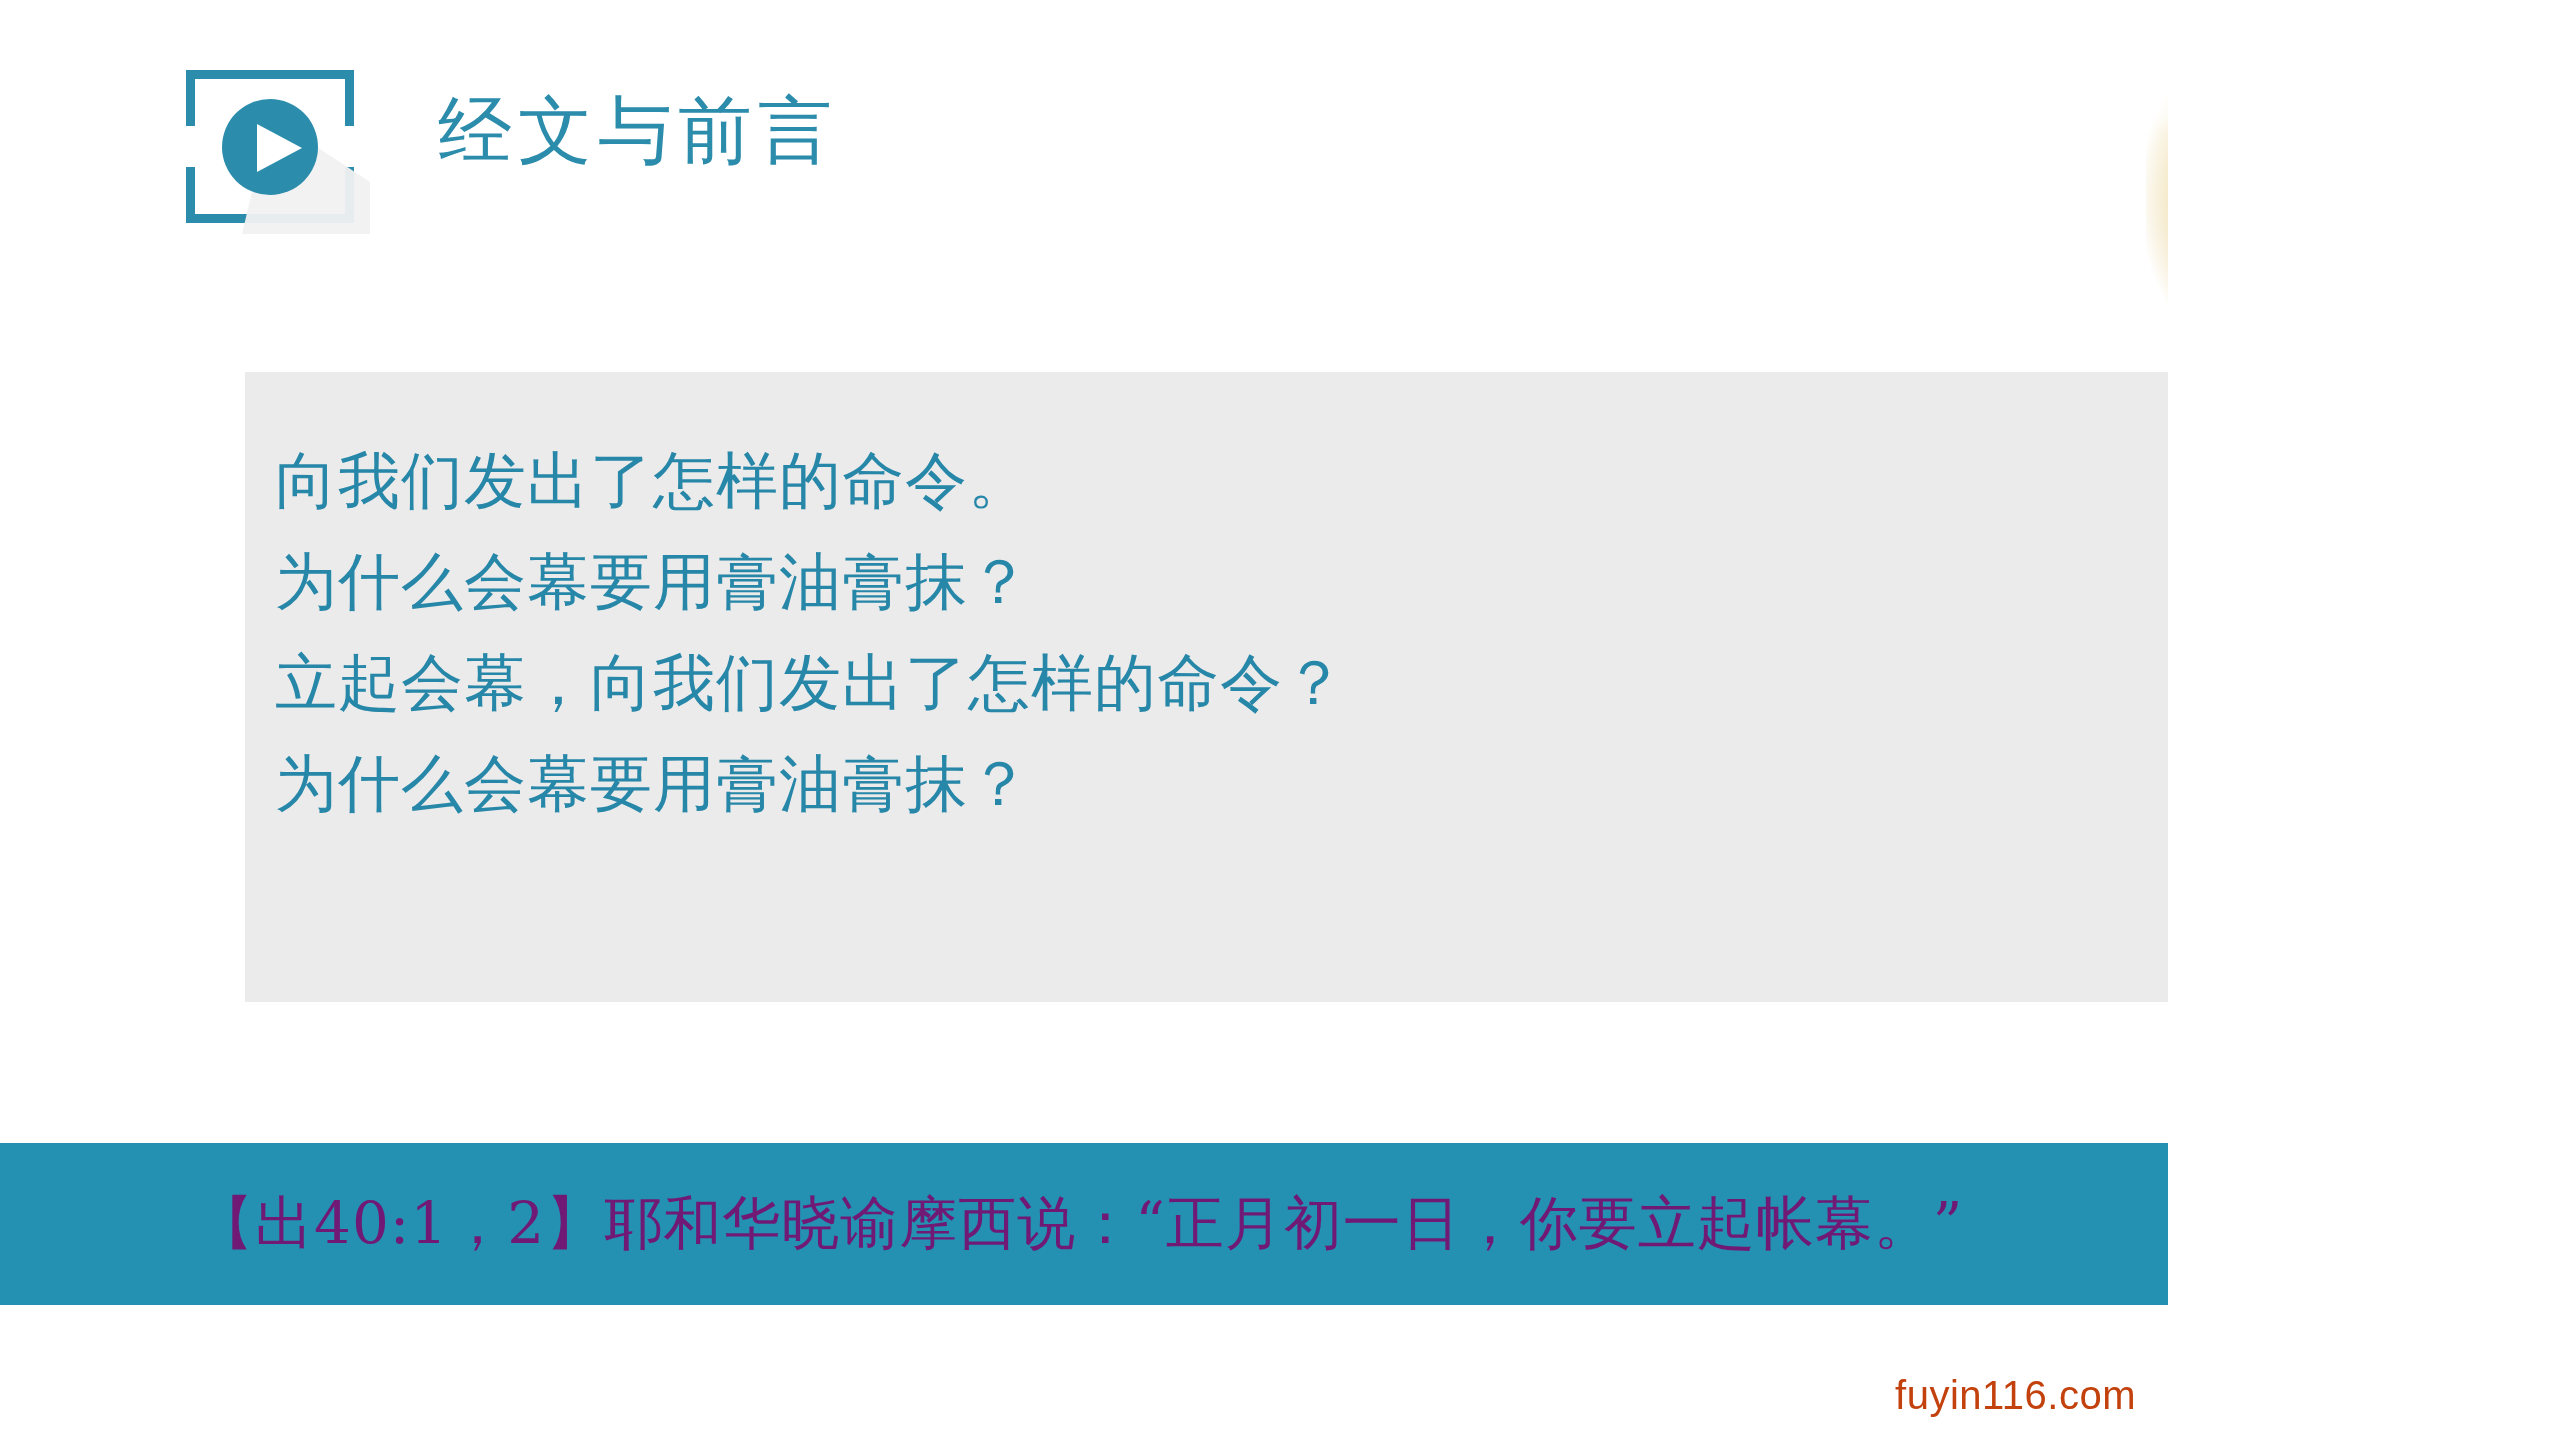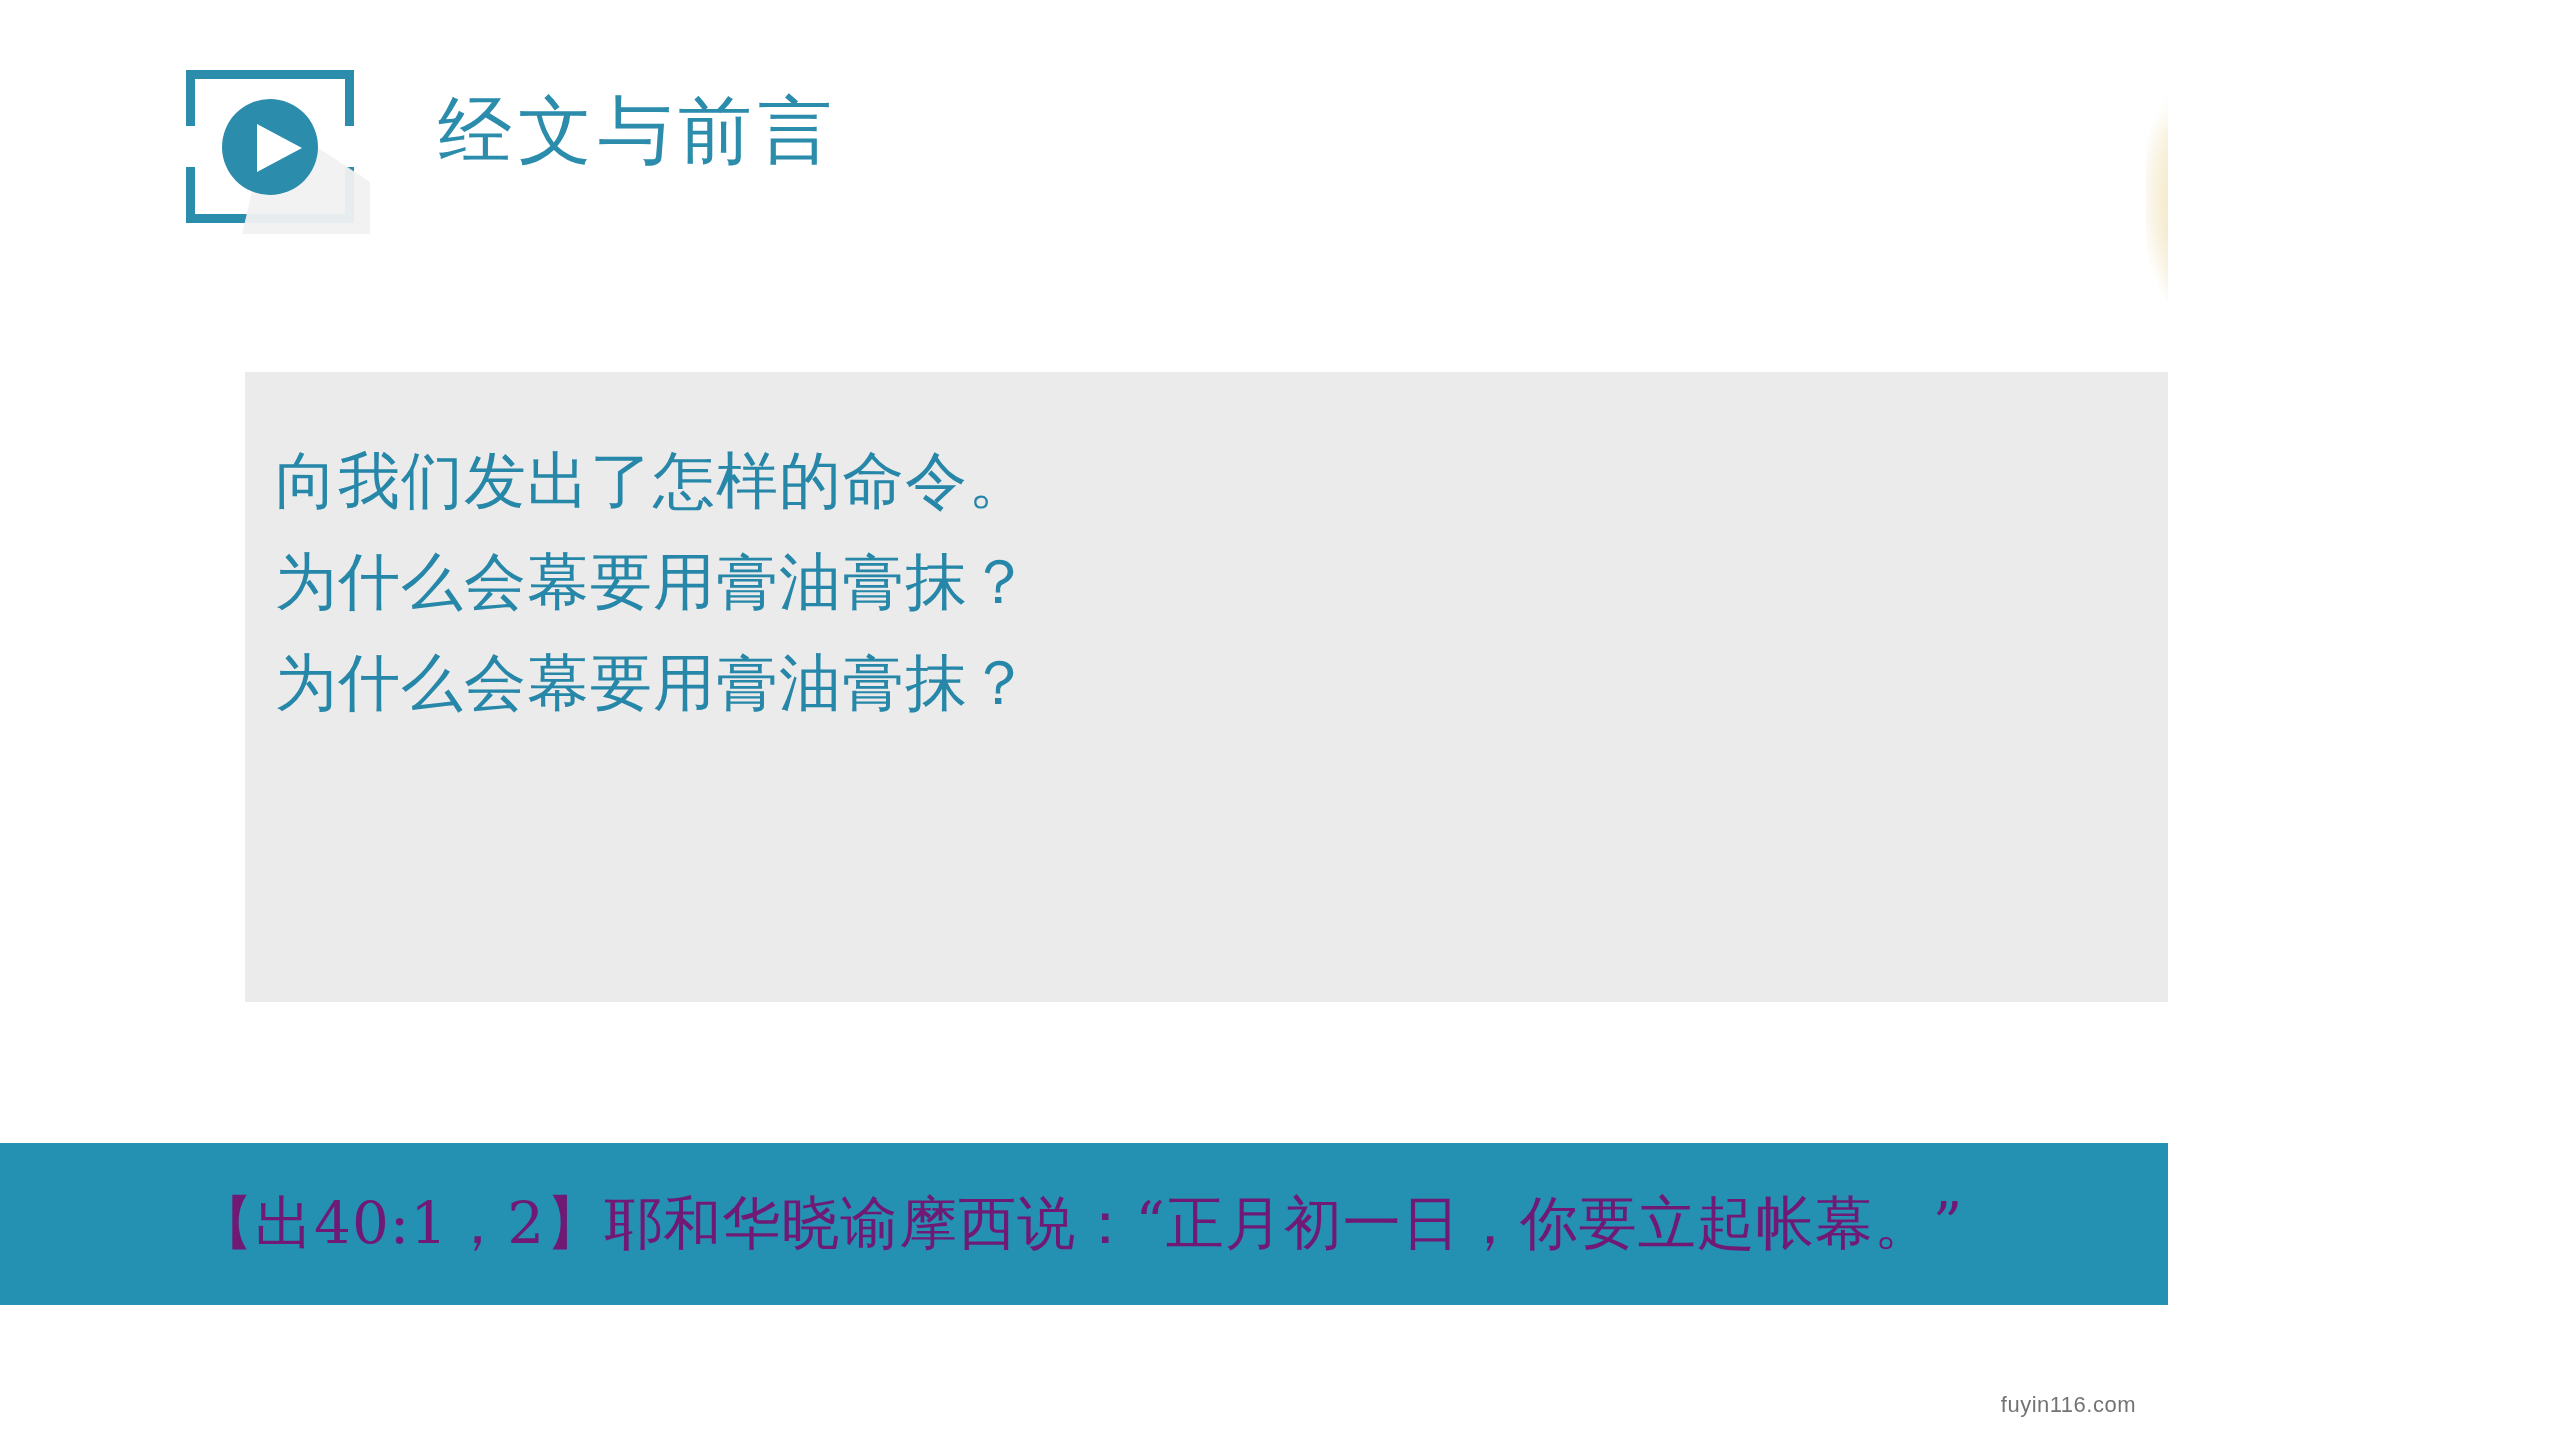--- a/index.html
+++ b/index.html
@@ -103,22 +103,22 @@
     letter-spacing: 1px;
     white-space: nowrap;
   }
 
   
   .footer-site {
     position: absolute;
     right: 32px;
     bottom: 22px;
     font-family: "Liberation Sans", sans-serif;
-    font-size: 22px;
-    color: #737373;
+    font-size: 40px;
+    color: #c2410c;
     letter-spacing: 0.5px;
   }
 </style>
 </head>
 <body>
 
 <div class="slide">
 
   <div class="cross-art">
     <svg viewBox="0 0 418 470" xmlns="http://www.w3.org/2000/svg" aria-hidden="true">
@@ -207,20 +207,21 @@
     </svg>
   </div>
 
   <div class="page-title">经文与前言</div>
 
   <div class="content-panel"></div>
 
   <div class="question-list">
     <div class="question-line">向我们发出了怎样的命令。</div>
     <div class="question-line">为什么会幕要用膏油膏抹？</div>
+    <div class="question-line">立起会幕，向我们发出了怎样的命令？</div>
     <div class="question-line">为什么会幕要用膏油膏抹？</div>
   </div>
 
   <div class="verse-banner"></div>
   <div class="verse-text">【出40:1，2】耶和华晓谕摩西说：“正月初一日，你要立起帐幕。”</div>
 
   <div class="footer-site">fuyin116.com</div>
 
 </div>
 

